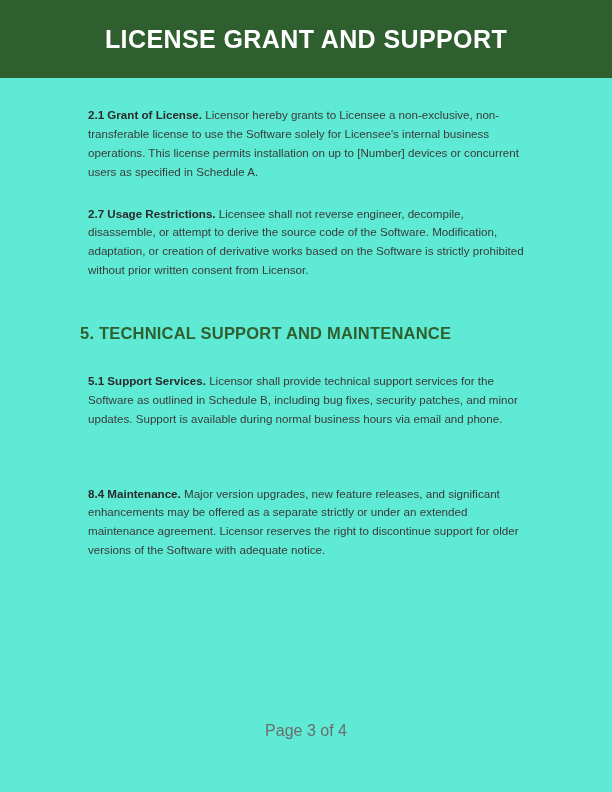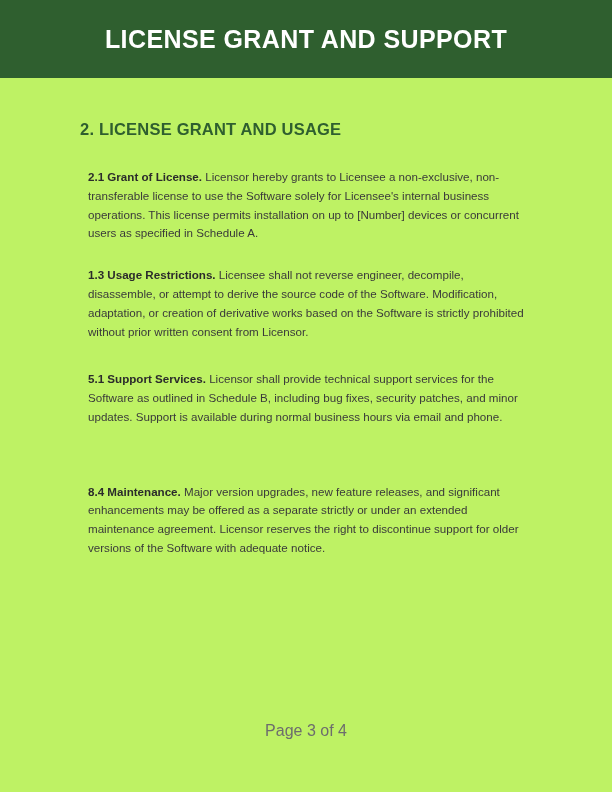--- a/index.html
+++ b/index.html
@@ -10,21 +10,21 @@
     width: 612px;
     height: 792px;
     background: #fbfbfb;
     font-family: "Liberation Sans", sans-serif;
     overflow: hidden;
   }
   .page {
     position: relative;
     width: 612px;
     height: 792px;
-    background: #bef264;
+    background: #5eead4;
     box-sizing: border-box;
     display: flex;
     flex-direction: column;
   }
   .doc-header {
     width: 100%;
     height: 78px;
     background: #2f5f2f;
     display: flex;
     align-items: center;
@@ -100,33 +100,33 @@
 
 <div class="page">
 
   <div class="doc-header">
     <h1 class="doc-header-title">LICENSE GRANT AND SUPPORT</h1>
   </div>
 
   <div class="content">
 
     <div class="section section-1">
-      <h2 class="section-heading">2. LICENSE GRANT AND USAGE</h2>
 
       <p class="clause clause-first">
         <span class="clause-label">2.1 Grant of License.</span><span> Licensor hereby grants to Licensee a non-exclusive, non-transferable license to use the Software solely for Licensee's internal business operations. This license permits installation on up to [Number] devices or concurrent users as specified in Schedule A.</span>
       </p>
 
       <p class="clause">
-        <span class="clause-label">1.3 Usage Restrictions.</span><span> Licensee shall not reverse engineer, decompile, disassemble, or attempt to derive the source code of the Software. Modification, adaptation, or creation of derivative works based on the Software is strictly prohibited without prior written consent from Licensor.</span>
+        <span class="clause-label">2.7 Usage Restrictions.</span><span> Licensee shall not reverse engineer, decompile, disassemble, or attempt to derive the source code of the Software. Modification, adaptation, or creation of derivative works based on the Software is strictly prohibited without prior written consent from Licensor.</span>
       </p>
 
     </div>
 
     <div class="section section-2">
+      <h2 class="section-heading">5. TECHNICAL SUPPORT AND MAINTENANCE</h2>
 
       <p class="clause clause-first">
         <span class="clause-label">5.1 Support Services.</span><span> Licensor shall provide technical support services for the Software as outlined in Schedule B, including bug fixes, security patches, and minor updates. Support is available during normal business hours via email and phone.</span>
       </p>
 
       <p class="clause clause-gap">
         <span class="clause-label">8.4 Maintenance.</span><span> Major version upgrades, new feature releases, and significant enhancements may be offered as a separate strictly or under an extended maintenance agreement. Licensor reserves the right to discontinue support for older versions of the Software with adequate notice.</span>
       </p>
     </div>
 

